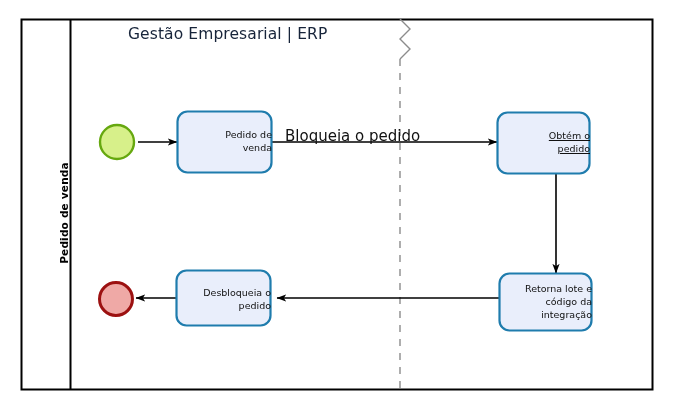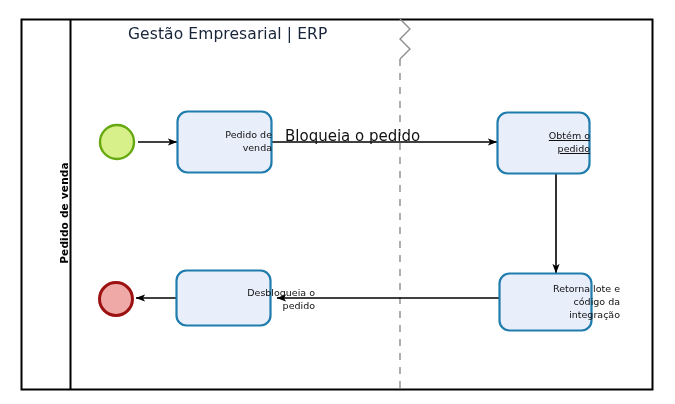--- a/index.html
+++ b/index.html
@@ -120,22 +120,22 @@
 
   <div class="lane-title" style="left:128px; top:25px;">Gestão Empresarial | ERP</div>
 
 
   <div class="task-label" style="left:177px; top:128px; width:95px;">Pedido de
 venda</div>
 
   <div class="task-label" style="left:497px; top:129px; width:93px;text-decoration:underline;">Obtém o
 pedido</div>
 
-  <div class="task-label" style="left:499px; top:282px; width:93px;padding-left:28px;">Retorna lote e
+  <div class="task-label" style="left:499px; top:282px; width:93px;">Retorna lote e
 código da
 integração</div>
 
-  <div class="task-label" style="left:176px; top:286px; width:95px;margin-left:44px;">Desbloqueia o
+  <div class="task-label" style="left:176px; top:286px; width:95px;">Desbloqueia o
 pedido</div>
 
   <div class="flow-label" style="left:285px; top:127px;">Bloqueia o pedido</div>
 
 </div>
 
 </body></html>

